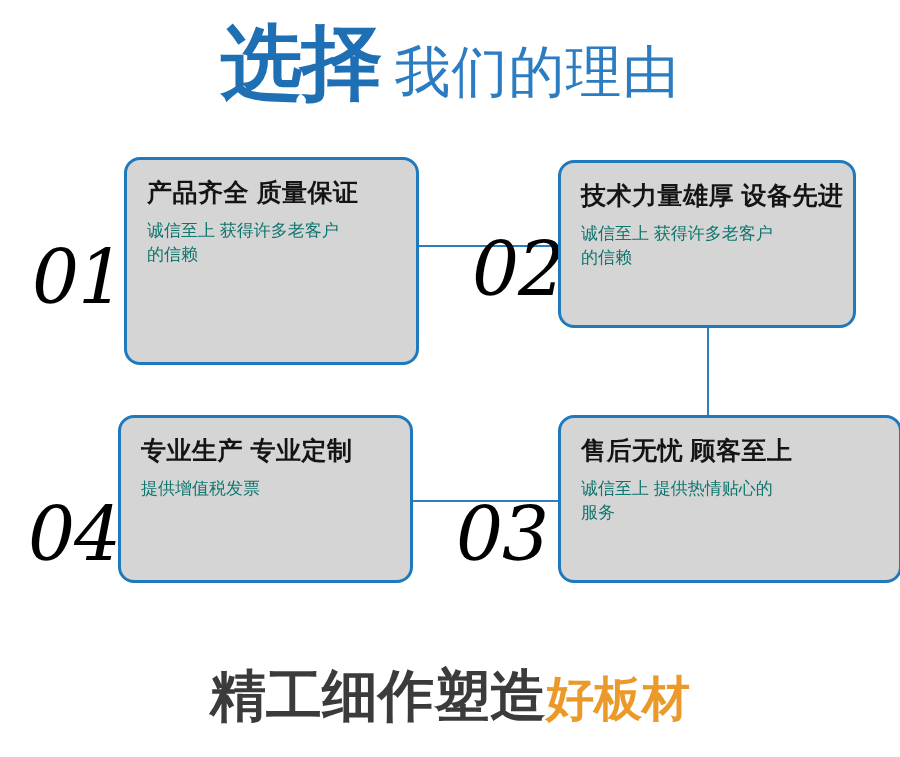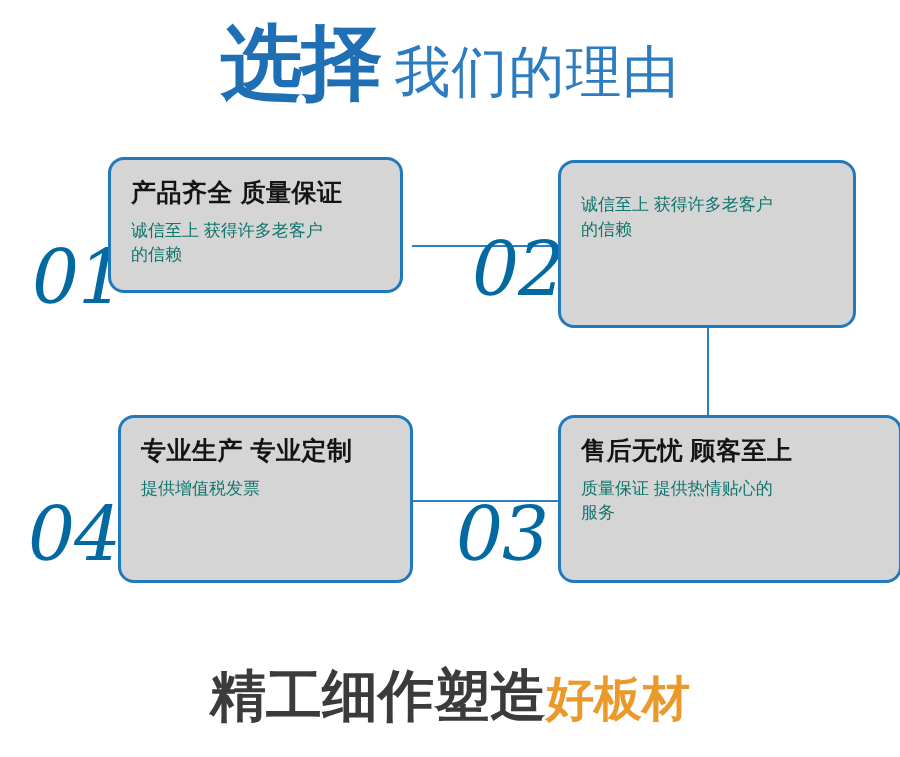--- a/index.html
+++ b/index.html
@@ -82,21 +82,21 @@
   }
   .card-body div { white-space: nowrap; }
 
   
   .num {
     position: absolute;
     font-family: "DejaVu Serif", "Liberation Serif", serif;
     font-style: italic;
     font-size: 74px;
     font-weight: normal;
-    color: #0369a1;
+    color: #000000;
     line-height: 1;
     letter-spacing: -1px;
     white-space: nowrap;
   }
 
   
   .footer {
     position: absolute;
     left: 0;
     top: 668px;
@@ -128,52 +128,53 @@
   <div class="heading">
     <span class="heading-strong">选择</span><span class="heading-light">我们的理由</span>
   </div>
 
   <div class="conn conn-h" style="left:412px; top:245px; width:146px;"></div>
   <div class="conn conn-v" style="left:707px; top:328px; width:2px; height:88px;"></div>
   <div class="conn conn-h" style="left:412px; top:500px; width:146px;"></div>
 
   <div class="num" style="left:32px; top:240px;">01</div>
 
-  <div class="card" style="left:108px; top:157px; width:295px; height:136px;">
+  <div class="card" style="left:124px; top:157px; width:295px; height:208px;">
     <div class="card-title">产品齐全 质量保证</div>
     <div class="card-body">
       <div>诚信至上 获得许多老客户</div>
       <div>的信赖</div>
     </div>
   </div>
 
   <div class="num" style="left:472px; top:232px;">02</div>
 
   <div class="card" style="left:558px; top:160px; width:298px; height:168px;">
+    <div class="card-title">技术力量雄厚 设备先进</div>
     <div class="card-body">
       <div>诚信至上 获得许多老客户</div>
       <div>的信赖</div>
     </div>
   </div>
 
   <div class="num" style="left:28px; top:497px;">04</div>
 
   <div class="card" style="left:118px; top:415px; width:295px; height:168px;">
     <div class="card-title">专业生产 专业定制</div>
     <div class="card-body">
       <div>提供增值税发票</div>
     </div>
   </div>
 
   <div class="num" style="left:456px; top:497px;">03</div>
 
   <div class="card" style="left:558px; top:415px; width:344px; height:168px;">
     <div class="card-title">售后无忧 顾客至上</div>
     <div class="card-body">
-      <div>质量保证 提供热情贴心的</div>
+      <div>诚信至上 提供热情贴心的</div>
       <div>服务</div>
     </div>
   </div>
 
   <div class="footer">
     <span class="footer-dark">精工细作塑造</span><span class="footer-accent">好板材</span>
   </div>
 
 </div>
 

